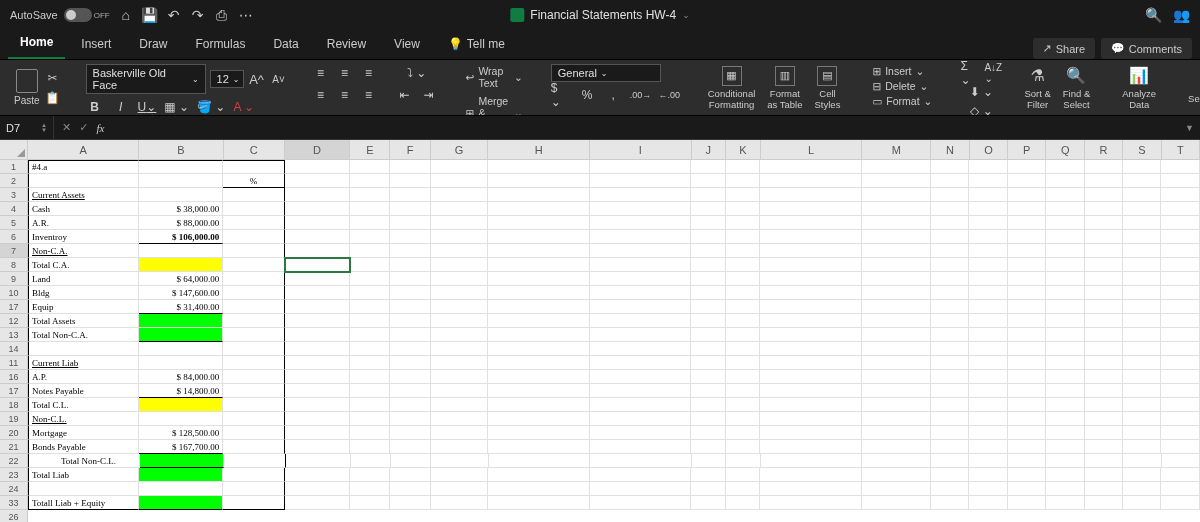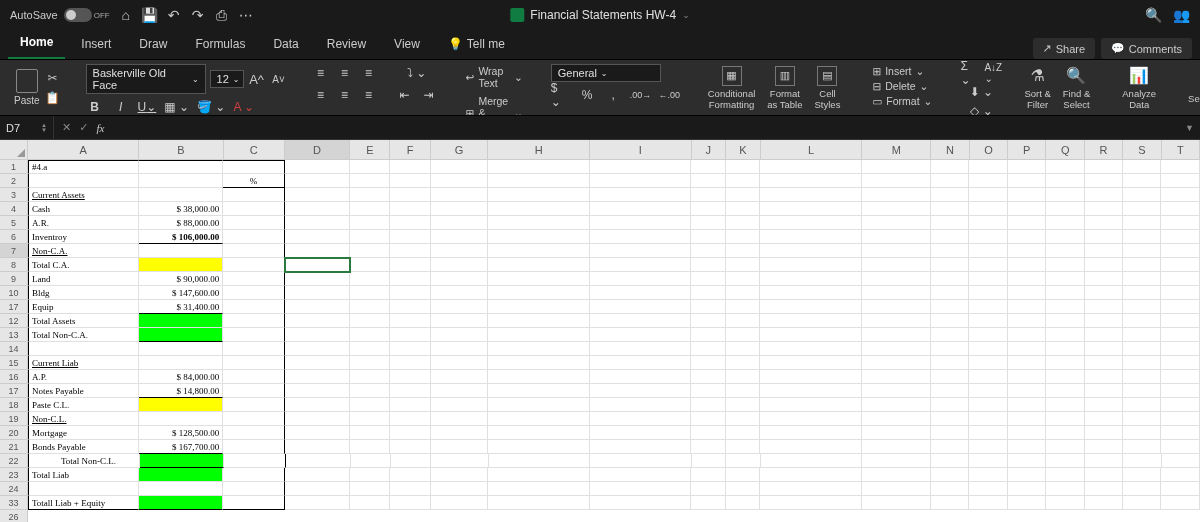--- a/index.html
+++ b/index.html
@@ -274,21 +274,21 @@
         <div class="row-h">5</div>
         <div class="row-h">6</div>
         <div class="row-h sel">7</div>
         <div class="row-h">8</div>
         <div class="row-h">9</div>
         <div class="row-h">10</div>
         <div class="row-h">17</div>
         <div class="row-h">12</div>
         <div class="row-h">13</div>
         <div class="row-h">14</div>
-        <div class="row-h">15</div>
+        <div class="row-h">11</div>
         <div class="row-h">16</div>
         <div class="row-h">17</div>
         <div class="row-h">18</div>
         <div class="row-h">19</div>
         <div class="row-h">20</div>
         <div class="row-h">21</div>
         <div class="row-h">22</div>
         <div class="row-h">23</div>
         <div class="row-h">24</div>
         <div class="row-h">33</div>
@@ -490,21 +490,21 @@
           <div class="cell" style="width: 40px;"></div>
           <div class="cell" style="width: 40px;"></div>
           <div class="cell" style="width: 40px;"></div>
           <div class="cell" style="width: 40px;"></div>
           <div class="cell" style="width: 40px;"></div>
           <div class="cell" style="width: 40px;"></div>
           <div class="cell" style="width: 40px;"></div>
         </div>
         <div class="row">
           <div class="cell bl" style="width: 116px;">Land</div>
-          <div class="cell r" style="width: 88px;">$      90,000.00</div>
+          <div class="cell r" style="width: 88px;">$      64,000.00</div>
           <div class="cell br" style="width: 64px;"></div>
           <div class="cell" style="width: 68px;"></div>
           <div class="cell" style="width: 42px;"></div>
           <div class="cell" style="width: 42px;"></div>
           <div class="cell" style="width: 60px;"></div>
           <div class="cell" style="width: 106px;"></div>
           <div class="cell" style="width: 106px;"></div>
           <div class="cell" style="width: 36px;"></div>
           <div class="cell" style="width: 36px;"></div>
           <div class="cell" style="width: 106px;"></div>
@@ -687,21 +687,21 @@
           <div class="cell" style="width: 72px;"></div>
           <div class="cell" style="width: 40px;"></div>
           <div class="cell" style="width: 40px;"></div>
           <div class="cell" style="width: 40px;"></div>
           <div class="cell" style="width: 40px;"></div>
           <div class="cell" style="width: 40px;"></div>
           <div class="cell" style="width: 40px;"></div>
           <div class="cell" style="width: 40px;"></div>
         </div>
         <div class="row">
-          <div class="cell bl" style="width: 116px;">Paste C.L.</div>
+          <div class="cell bl" style="width: 116px;">Total C.L.</div>
           <div class="cell yellow" style="width: 88px;"></div>
           <div class="cell br" style="width: 64px;"></div>
           <div class="cell" style="width: 68px;"></div>
           <div class="cell" style="width: 42px;"></div>
           <div class="cell" style="width: 42px;"></div>
           <div class="cell" style="width: 60px;"></div>
           <div class="cell" style="width: 106px;"></div>
           <div class="cell" style="width: 106px;"></div>
           <div class="cell" style="width: 36px;"></div>
           <div class="cell" style="width: 36px;"></div>

